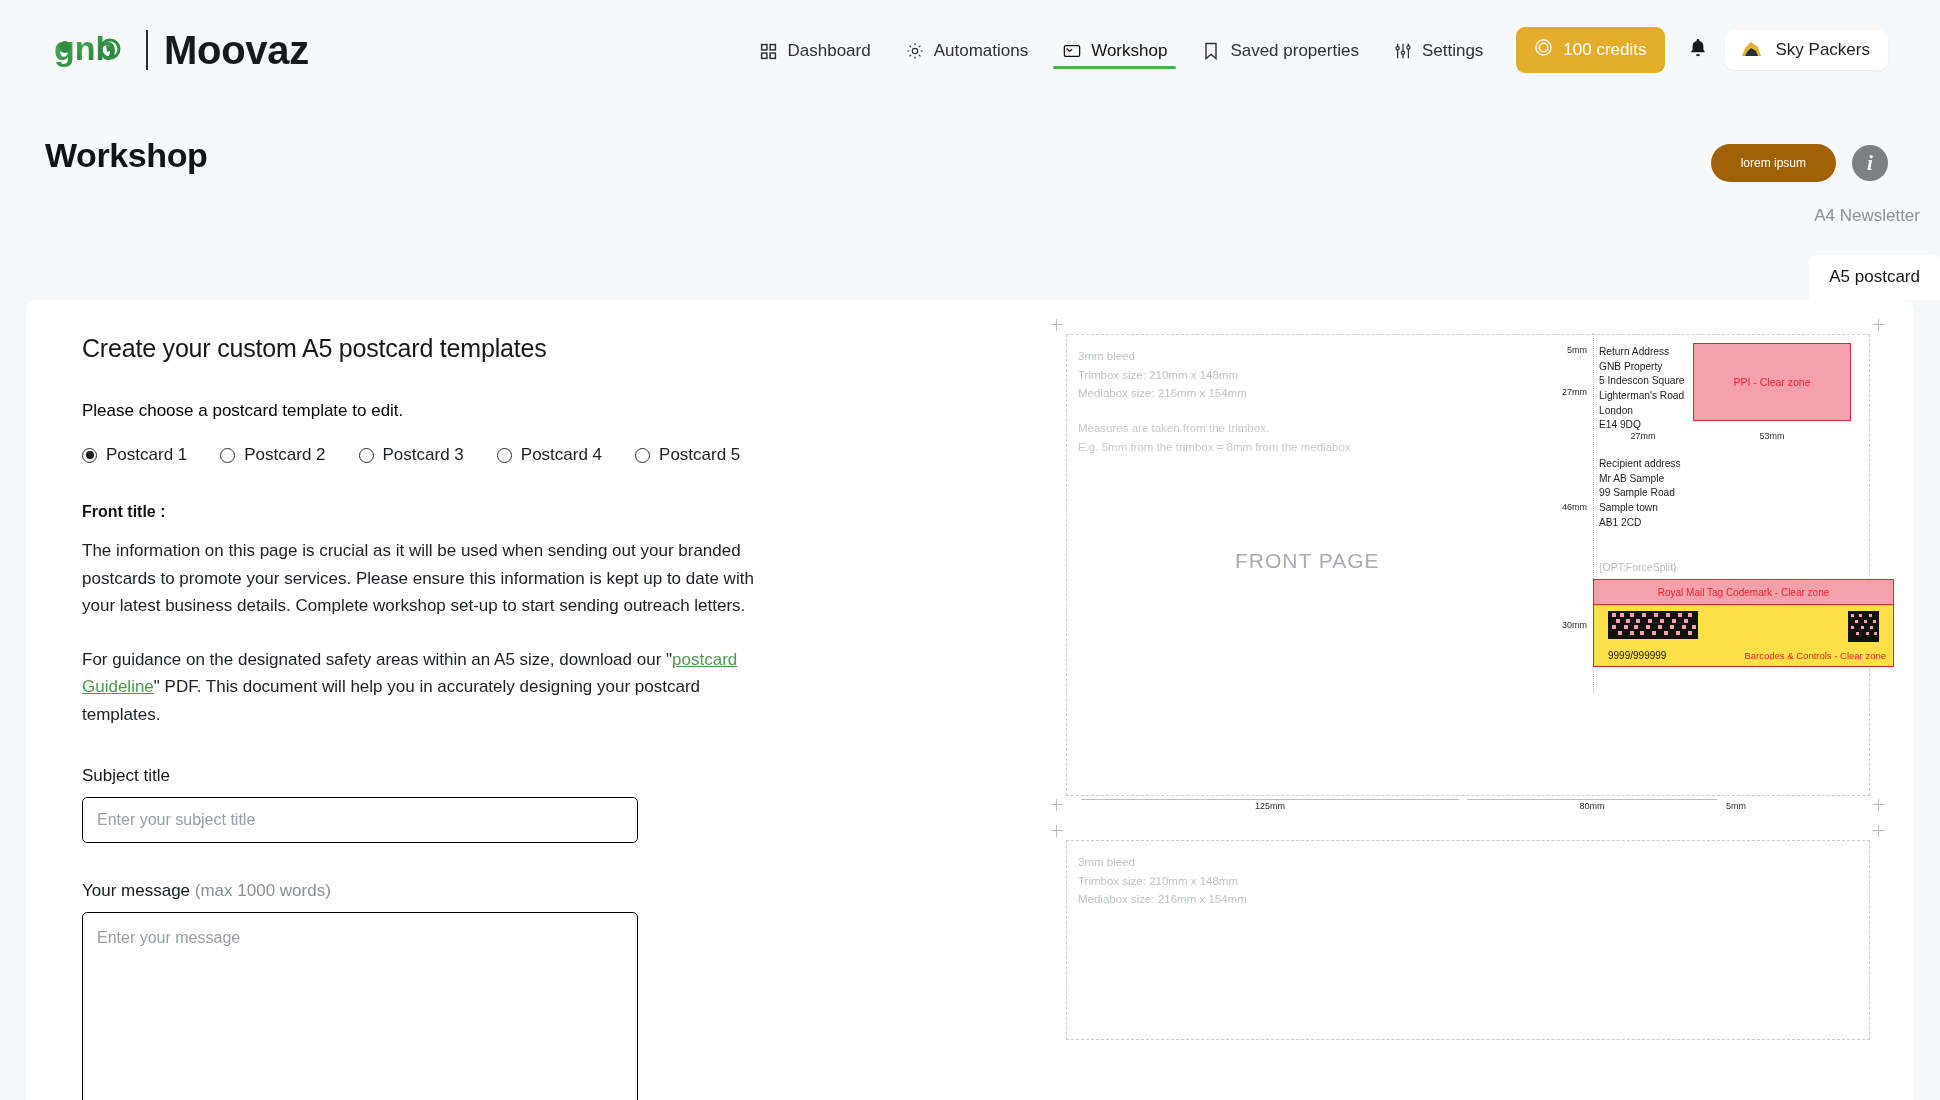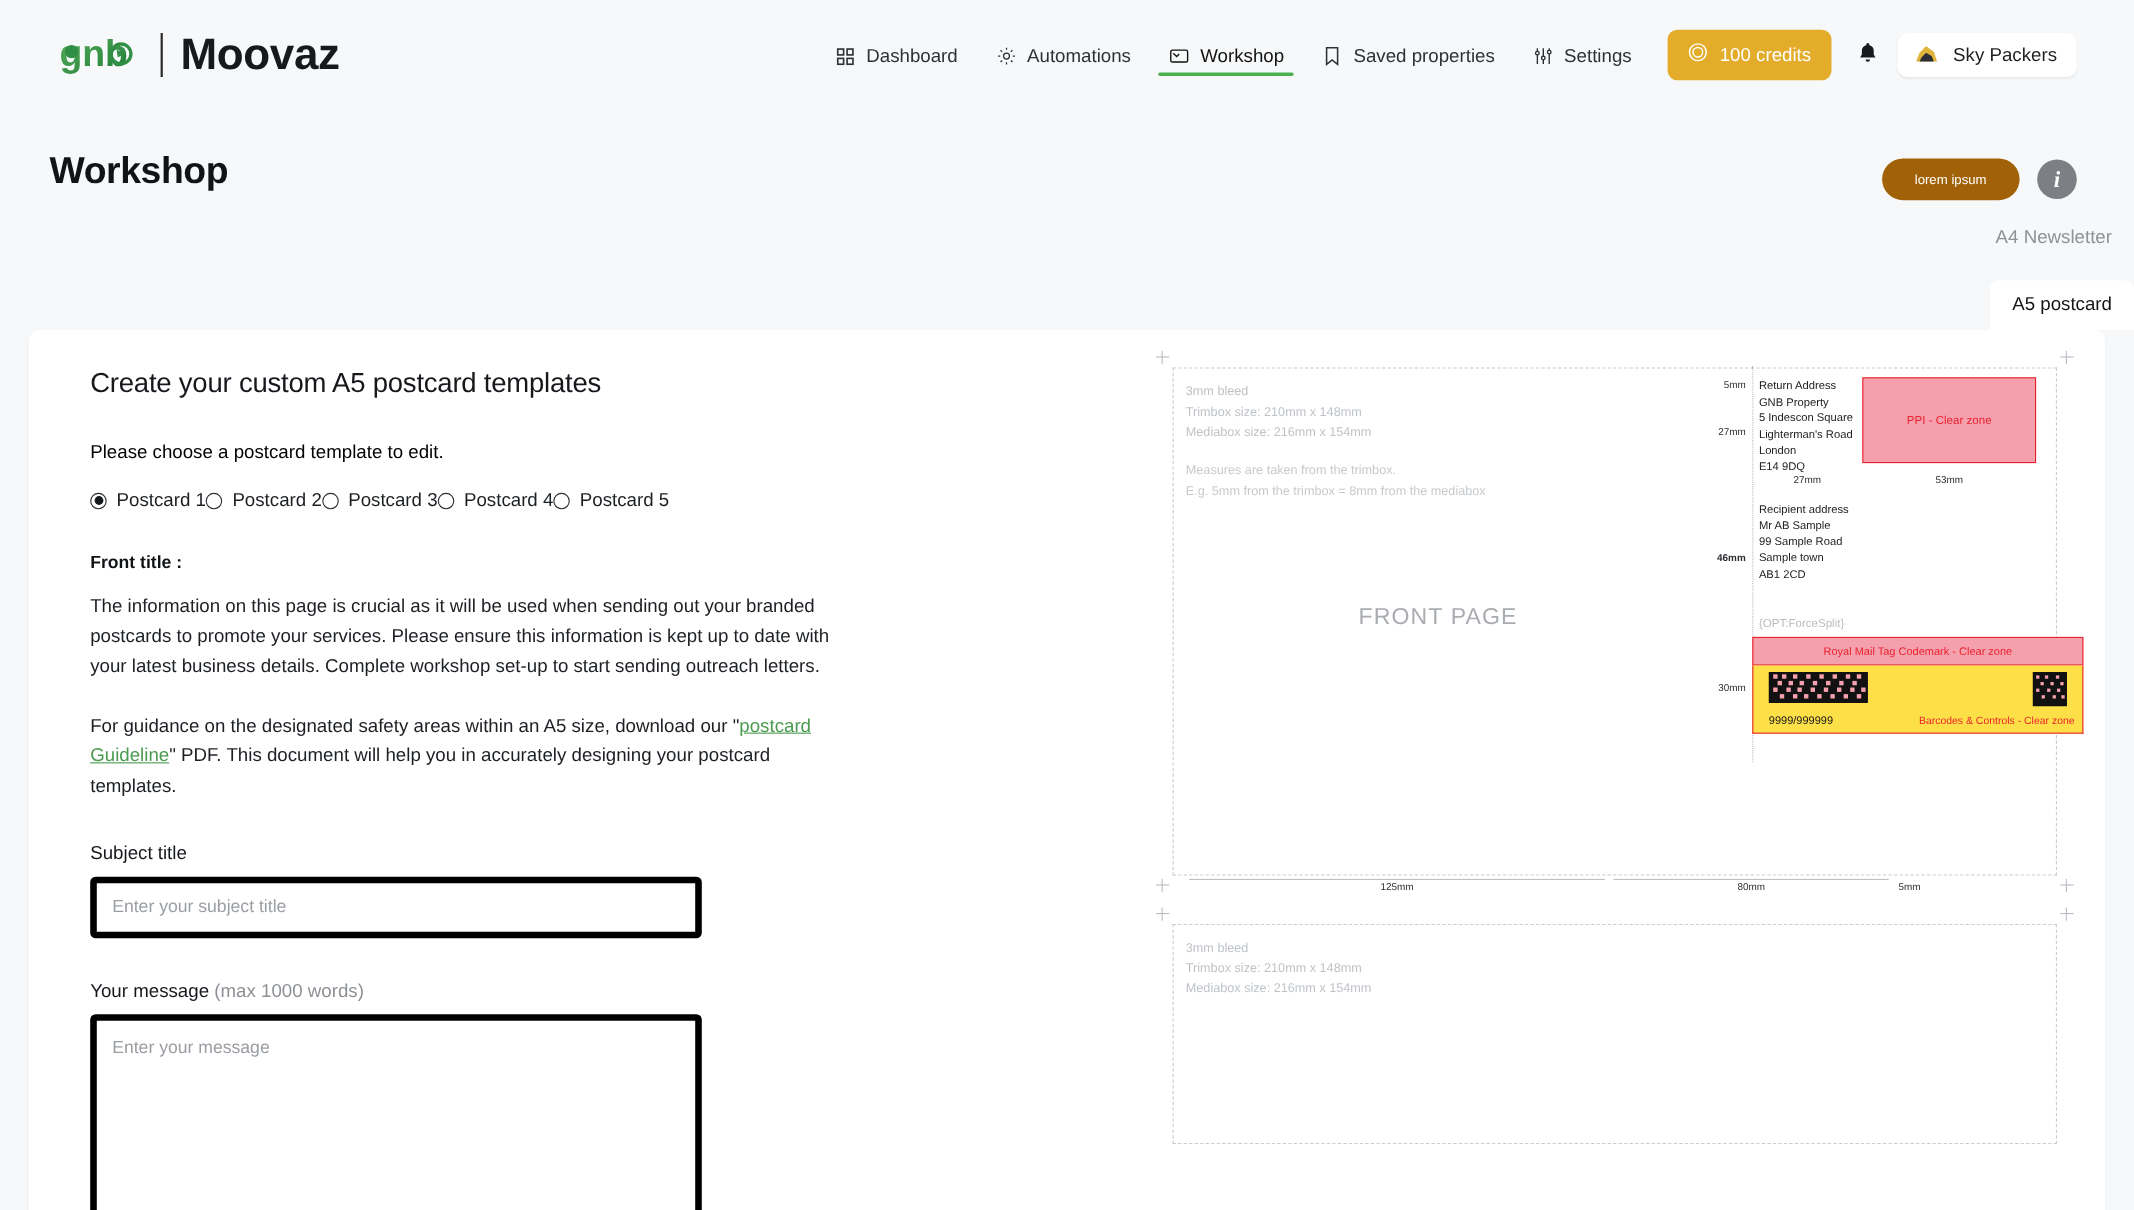--- a/index.html
+++ b/index.html
@@ -100,38 +100,38 @@
     min-height: 880px;
     display: flex;
     box-shadow: 0 1px 3px rgba(0,0,0,.04);
   }
   .left-col { width: 1000px; padding: 34px 0 0 56px; }
   .right-col { flex: 1; padding: 22px 30px 0 26px; }
 
   .section-title { font-size: 25px; color: #16181c; font-weight: 400; letter-spacing: -0.2px; }
   .choose-line { font-size: 17px; color: #000000; margin-top: 38px; }
 
-  .radio-row { display: flex; align-items: center; margin-top: 24px; }
+  .radio-row { display: flex; align-items: center; gap: 33px; margin-top: 24px; }
   .radio-opt { display: flex; align-items: center; gap: 9px; font-size: 17px; color: #1c1f22; cursor: pointer; }
   .radio-dot {
     width: 15px; height: 15px; border: 1.6px solid #2a2d31; border-radius: 50%;
     display: flex; align-items: center; justify-content: center;
   }
   .radio-dot.on::after { content: ""; width: 8px; height: 8px; background: #16181b; border-radius: 50%; }
 
   .front-side { font-size: 16px; font-weight: 700; color: #111417; margin-top: 38px; }
   .para { font-size: 17px; color: #1c1f23; line-height: 1.62; margin-top: 16px; max-width: 700px; }
   .para.second { margin-top: 26px; }
   .link-green { color: #4a9a4f; }
 
   .field-label { font-size: 17px; color: #15181c; margin-top: 38px; }
   .field-label .muted { color: #8c9095; }
   .text-input, .text-area {
     display: block; width: 556px; margin-top: 11px;
-    border: 6px solid #000000; border-radius: 5px;
+    border: 1px solid #000000; border-radius: 5px;
     padding: 13px 14px; font-size: 16px; font-family: inherit;
     color: #1c1f22; background: #fff; outline: none;
   }
   .text-input::placeholder, .text-area::placeholder { color: #9a9ea3; }
   .text-area { height: 262px; resize: none; line-height: 1.5; }
 
   
   .preview { position: relative; }
   .page-box {
     position: relative;
@@ -213,21 +213,21 @@
   .rm-bar .bc-num {
     position: absolute; left: 14px; bottom: 5px; color: #141619; font-size: 10px;
   }
   .dmx { position: absolute; background: #111; }
   .dmx.big { left: 14px; top: 6px; width: 90px; height: 28px; }
   .dmx.small { right: 14px; top: 6px; width: 31px; height: 31px; }
 
   .vdim { position: absolute; font-size: 9px; color: #2b2e31; }
   .vdim-5 { right: 282px; top: 10px; }
   .vdim-27 { right: 282px; top: 52px; }
-  .vdim-46 { right: 282px; top: 167px; font-weight: bold; }
+  .vdim-46 { right: 282px; top: 167px; }
   .vdim-30 { right: 282px; top: 285px; }
 
   .hdim-row { position: absolute; left: 14px; right: 14px; bottom: -20px; height: 16px; }
   .hdim { position: absolute; font-size: 9px; color: #2b2e31; text-align: center; top: 2px; }
   .hd-125 { left: 0; width: 378px; }
   .hd-80 { left: 386px; width: 250px; }
   .hd-5 { left: 640px; width: 30px; }
 
   .ruler {
     position: absolute; height: 1px; background: #bcbfc3; top: 0;

